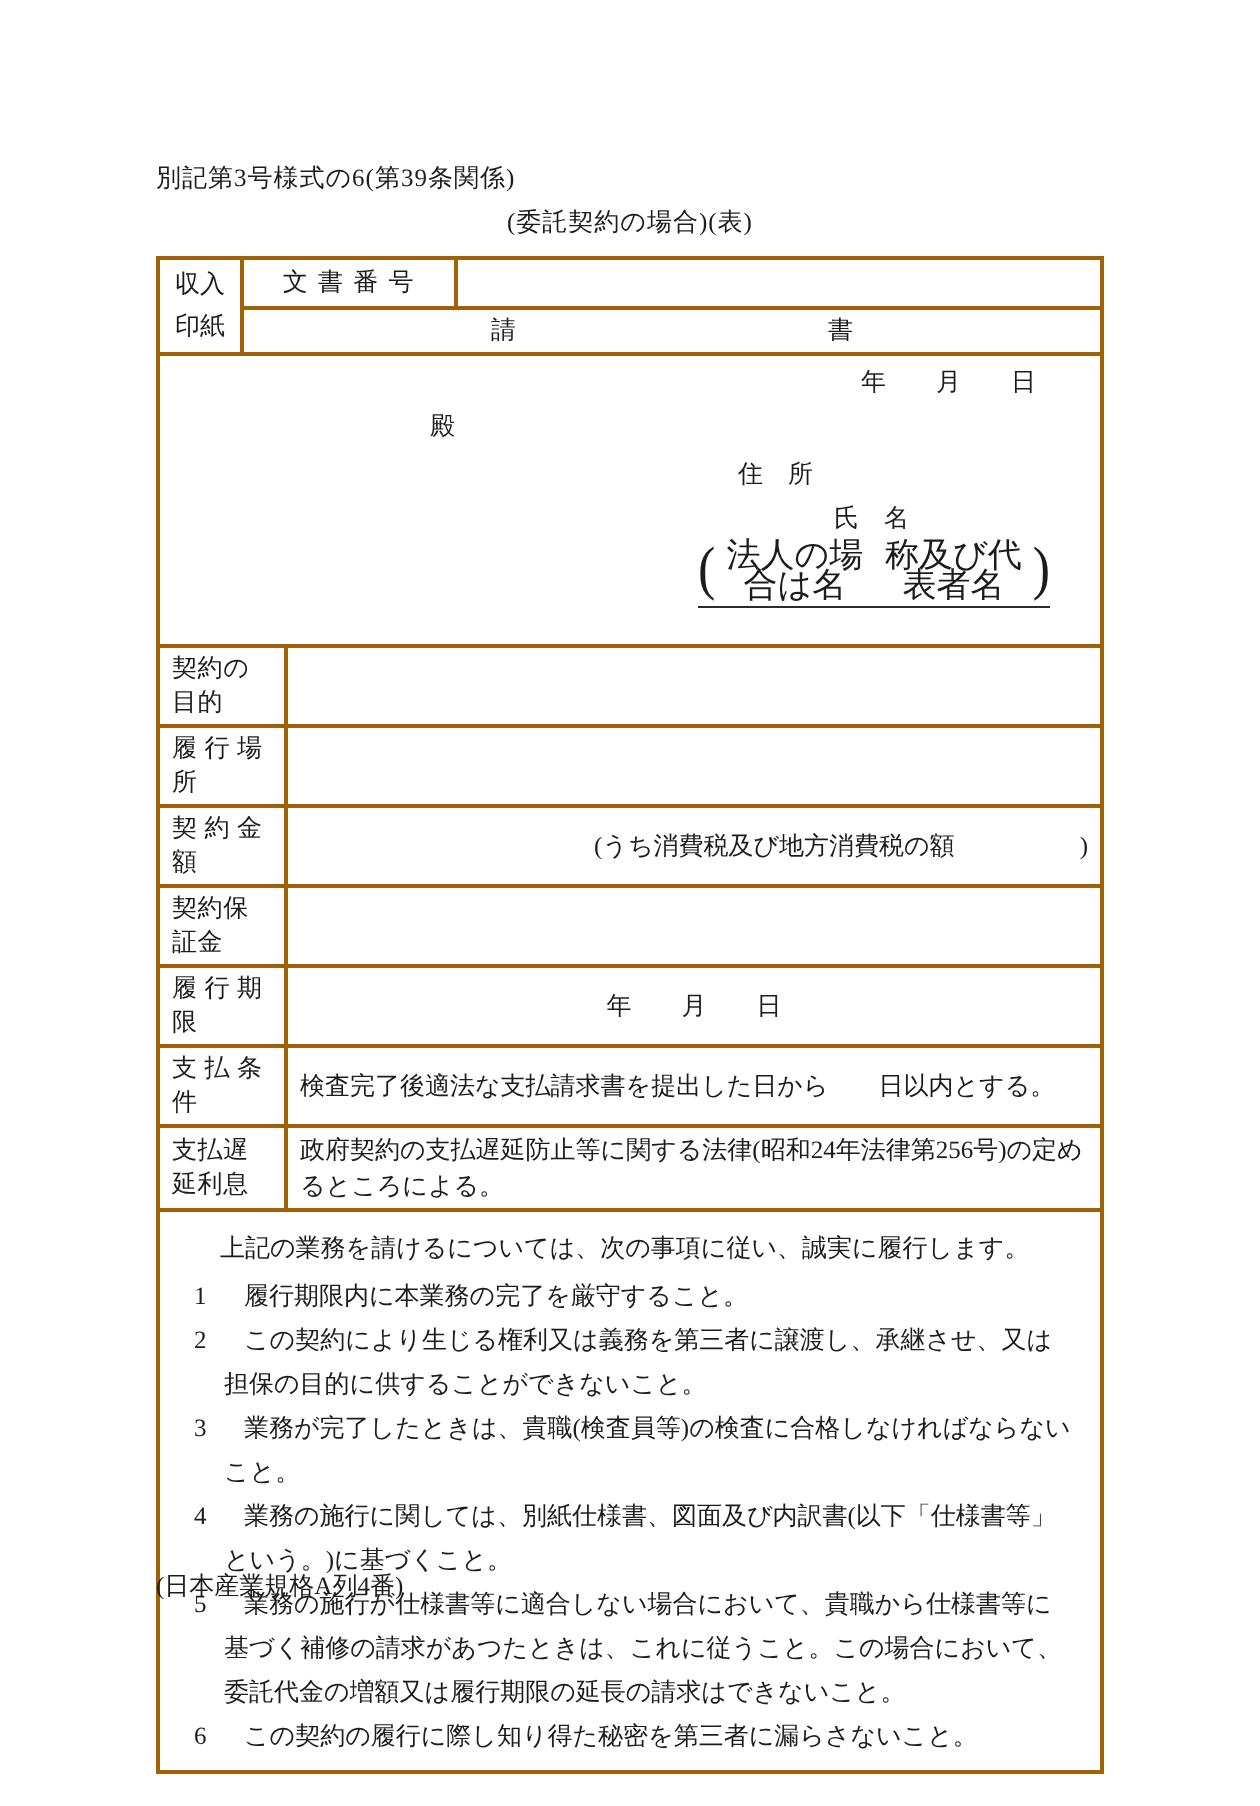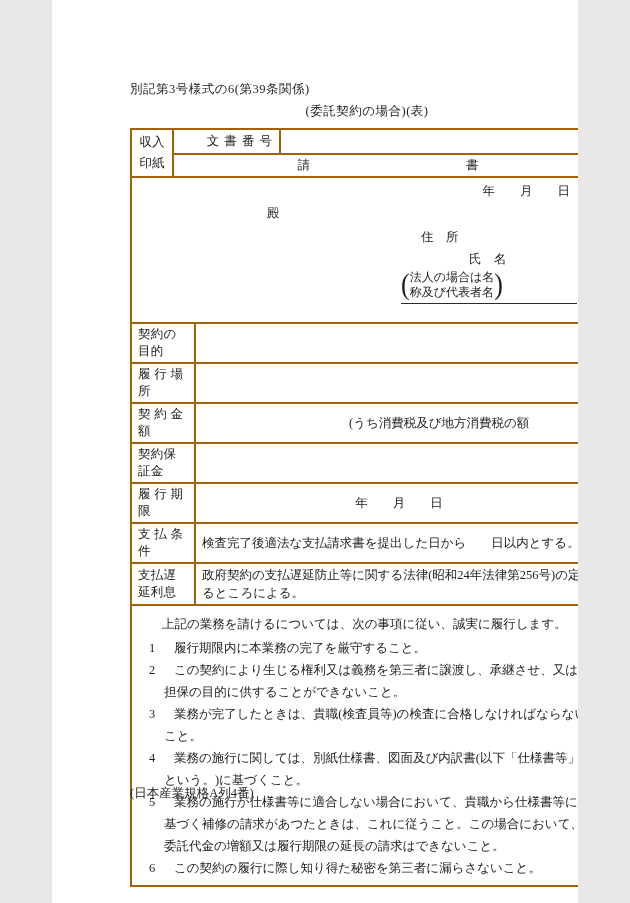--- a/index.html
+++ b/index.html
@@ -1,18 +1,18 @@
 <!DOCTYPE html>
 <html><head>
 <meta charset="utf-8">
 <style>
   html,body{margin:0;padding:0;background:#e8e8e8;}
   .page{
     position:relative;
-    width:526px;height:903px;
+    width:630px;height:903px;
     margin:0 auto;
     background:#ffffff;
     color:#1c1c1c;
     font-family:"Liberation Serif","DejaVu Serif",serif;
     font-size:12.5px;
     box-sizing:border-box;
     overflow:hidden;
   }
   .form-number{
     position:absolute;top:81px;left:78px;
@@ -28,40 +28,40 @@
     border-collapse:collapse;
     table-layout:fixed;
   }
   table.form-table td{
     border:2px solid #a16207;
     padding:2px 6px;
     vertical-align:middle;
     font-size:12.5px;
   }
   .stamp-cell{text-align:center;line-height:21px;padding:2px 1px;}
-  .docnum-label{text-align:right;padding:2px 2px;letter-spacing:1px;}
+  .docnum-label{text-align:center;padding:2px 2px;letter-spacing:1px;}
   .docnum-value{}
   .title-cell{height:22px;}
   .title-flex{display:flex;justify-content:center;gap:156px;}
   .address-cell{height:140px;position:relative;padding:0;}
   .date-line{position:absolute;top:5px;right:32px;}
   .dono{position:absolute;top:27px;left:135px;}
   .addr-label{position:absolute;top:51px;left:289px;}
   .name-label{position:absolute;top:73px;left:289px;margin-left:48px;}
   .corp-note{
     position:absolute;top:92px;left:269px;width:176px;
     border-bottom:1px solid #2b2b2b;
     display:flex;align-items:center;
     padding-bottom:3px;
   }
   .corp-paren{
     font-size:26px;line-height:1;font-weight:300;
     transform:scaleY(1.15);
   }
-  .corp-lines{display:flex;flex-direction:column;font-size:12px;line-height:15px;text-align:center;}
+  .corp-lines{display:flex;font-size:17px;line-height:15px;text-align:center;}
   td.row-label{padding:2px 3px;letter-spacing:.3px;line-height:17px;}
   td.row-value{padding:2px 8px;}
   tr.std-row{height:24px;}
   tr.tall-row{height:40px;padding-left:32px;}
   td.v-right{text-align:right;padding-right:13px;}
   td.v-center{text-align:center;}
   td.v-twolines{line-height:18px;padding-top:1px;padding-bottom:2px;}
   .agreement-cell{height:236px;vertical-align:top !important;padding:7px 14px 6px 17px !important;}
   .agreement-intro{margin:0 0 2px 0;text-indent:13px;line-height:22px;}
   .agreement-item{margin-left:15px;text-indent:-15px;line-height:22px;}

